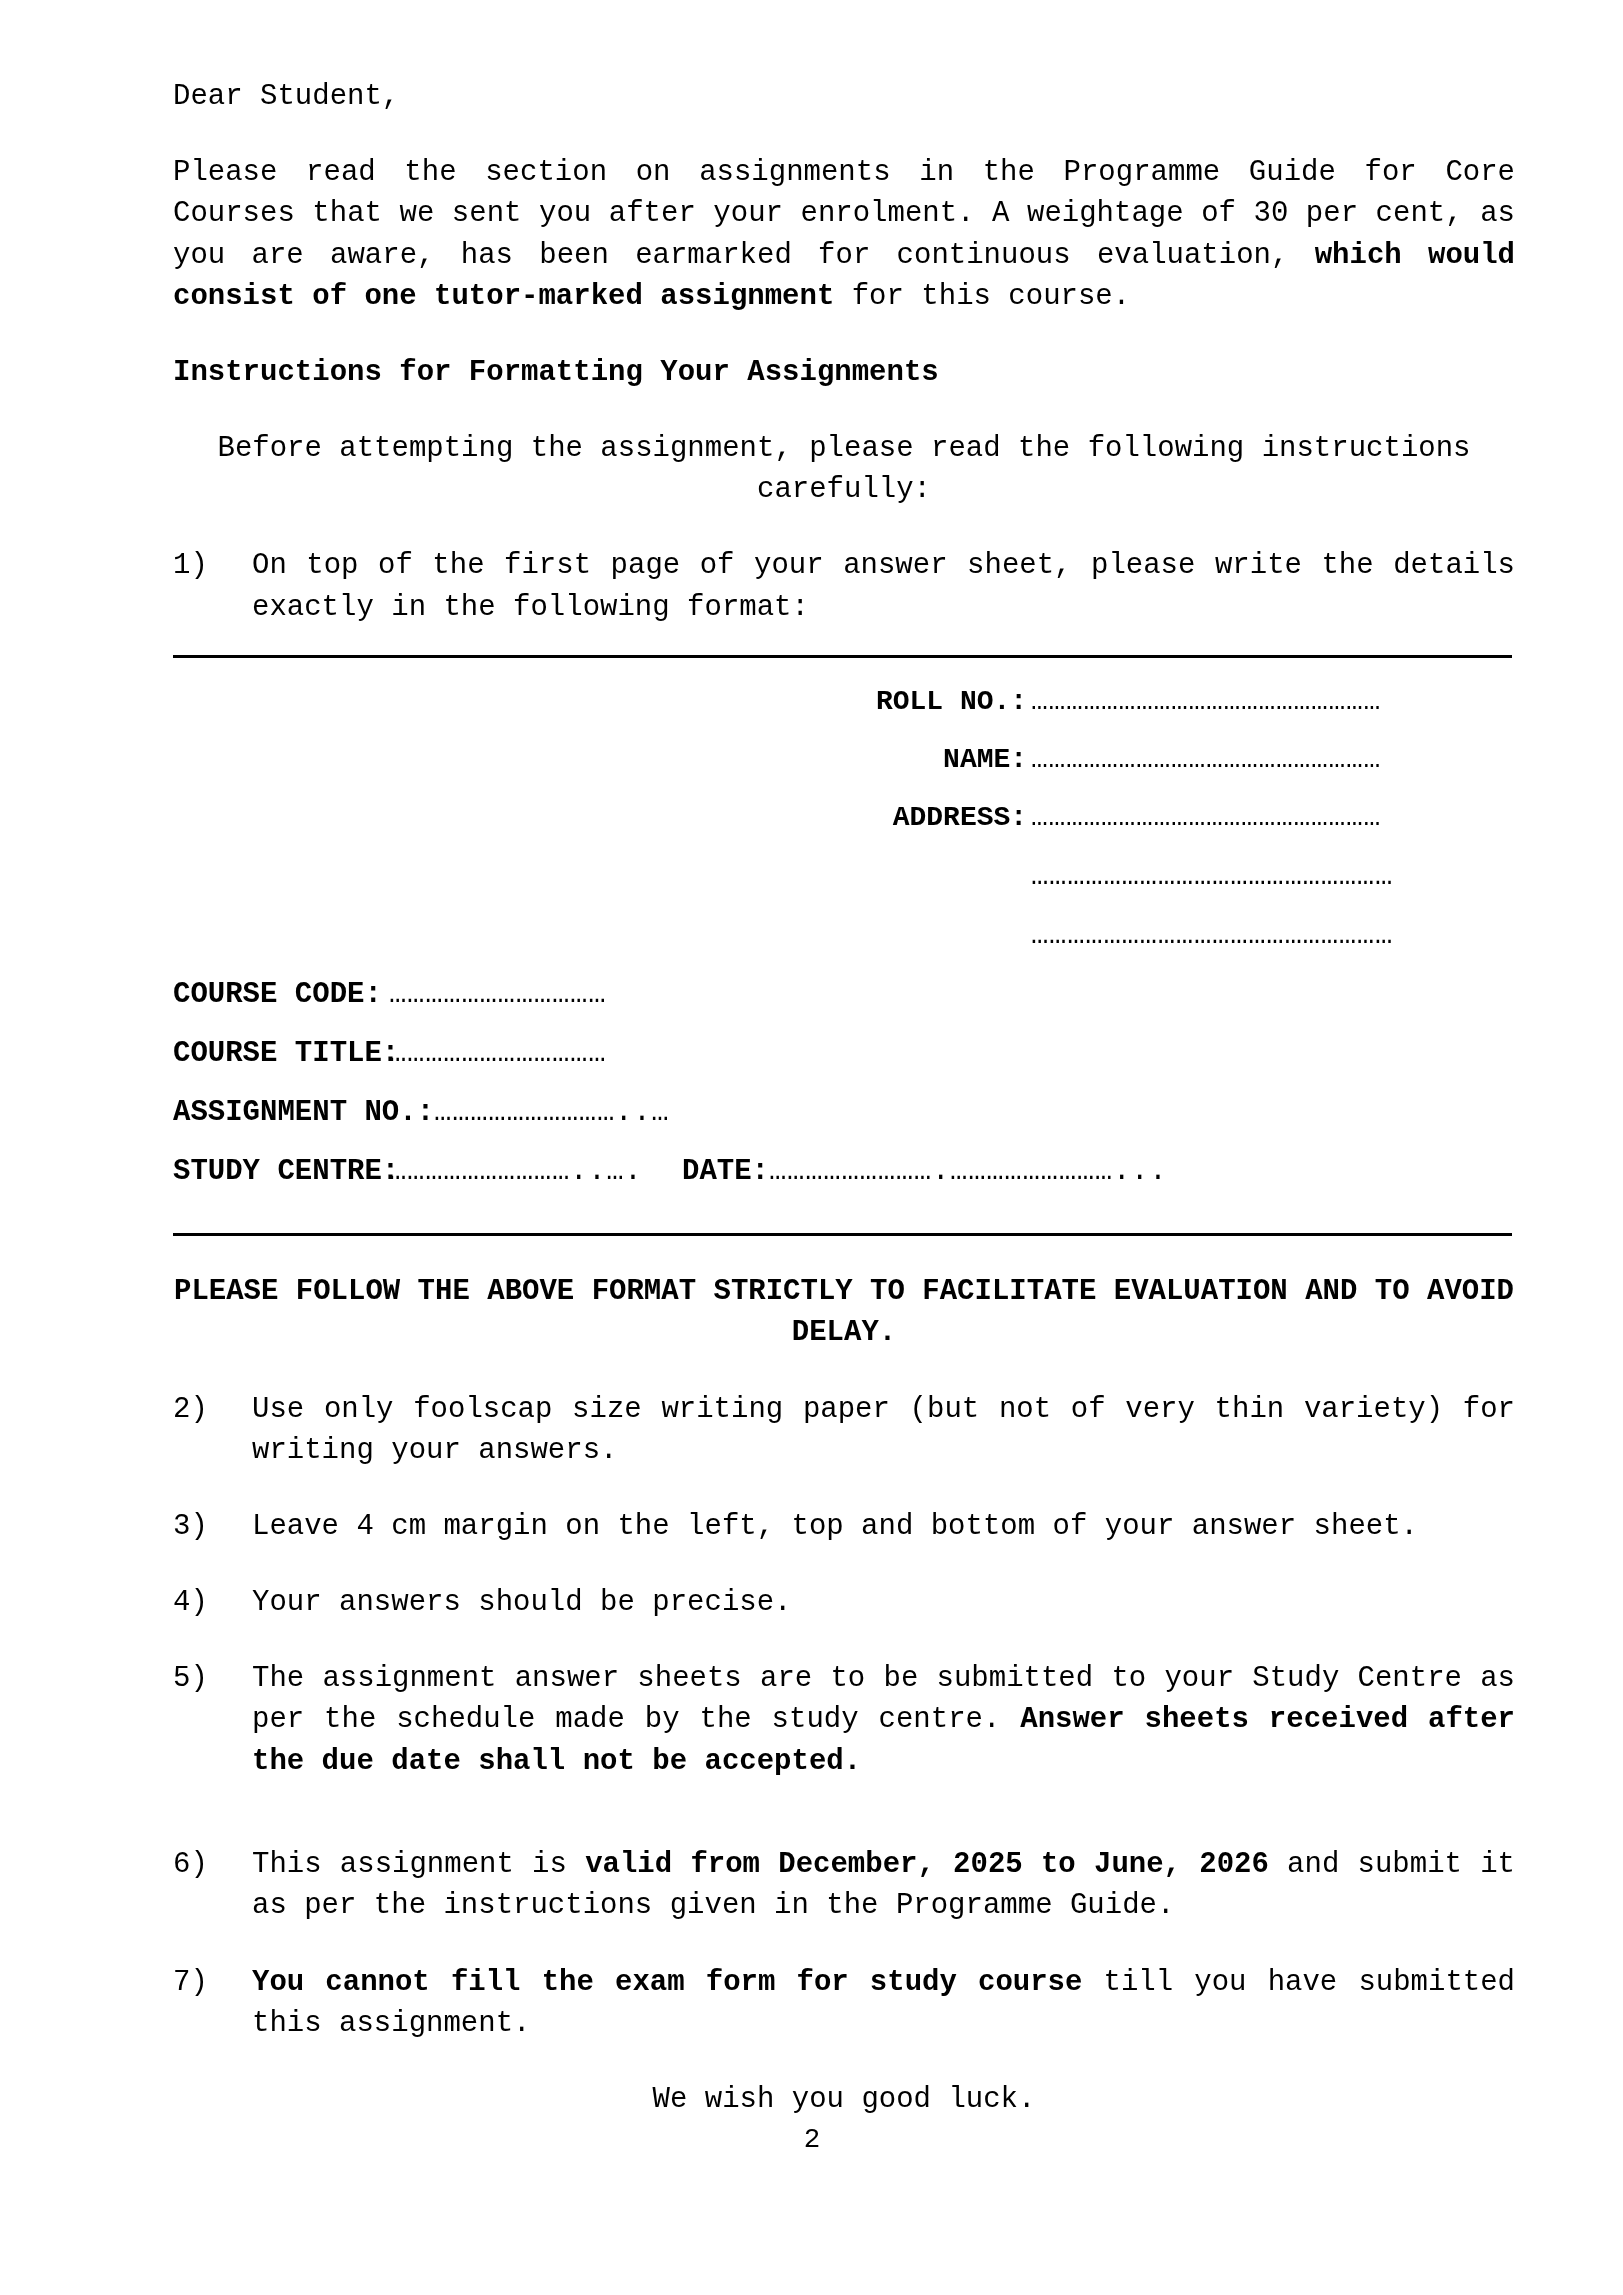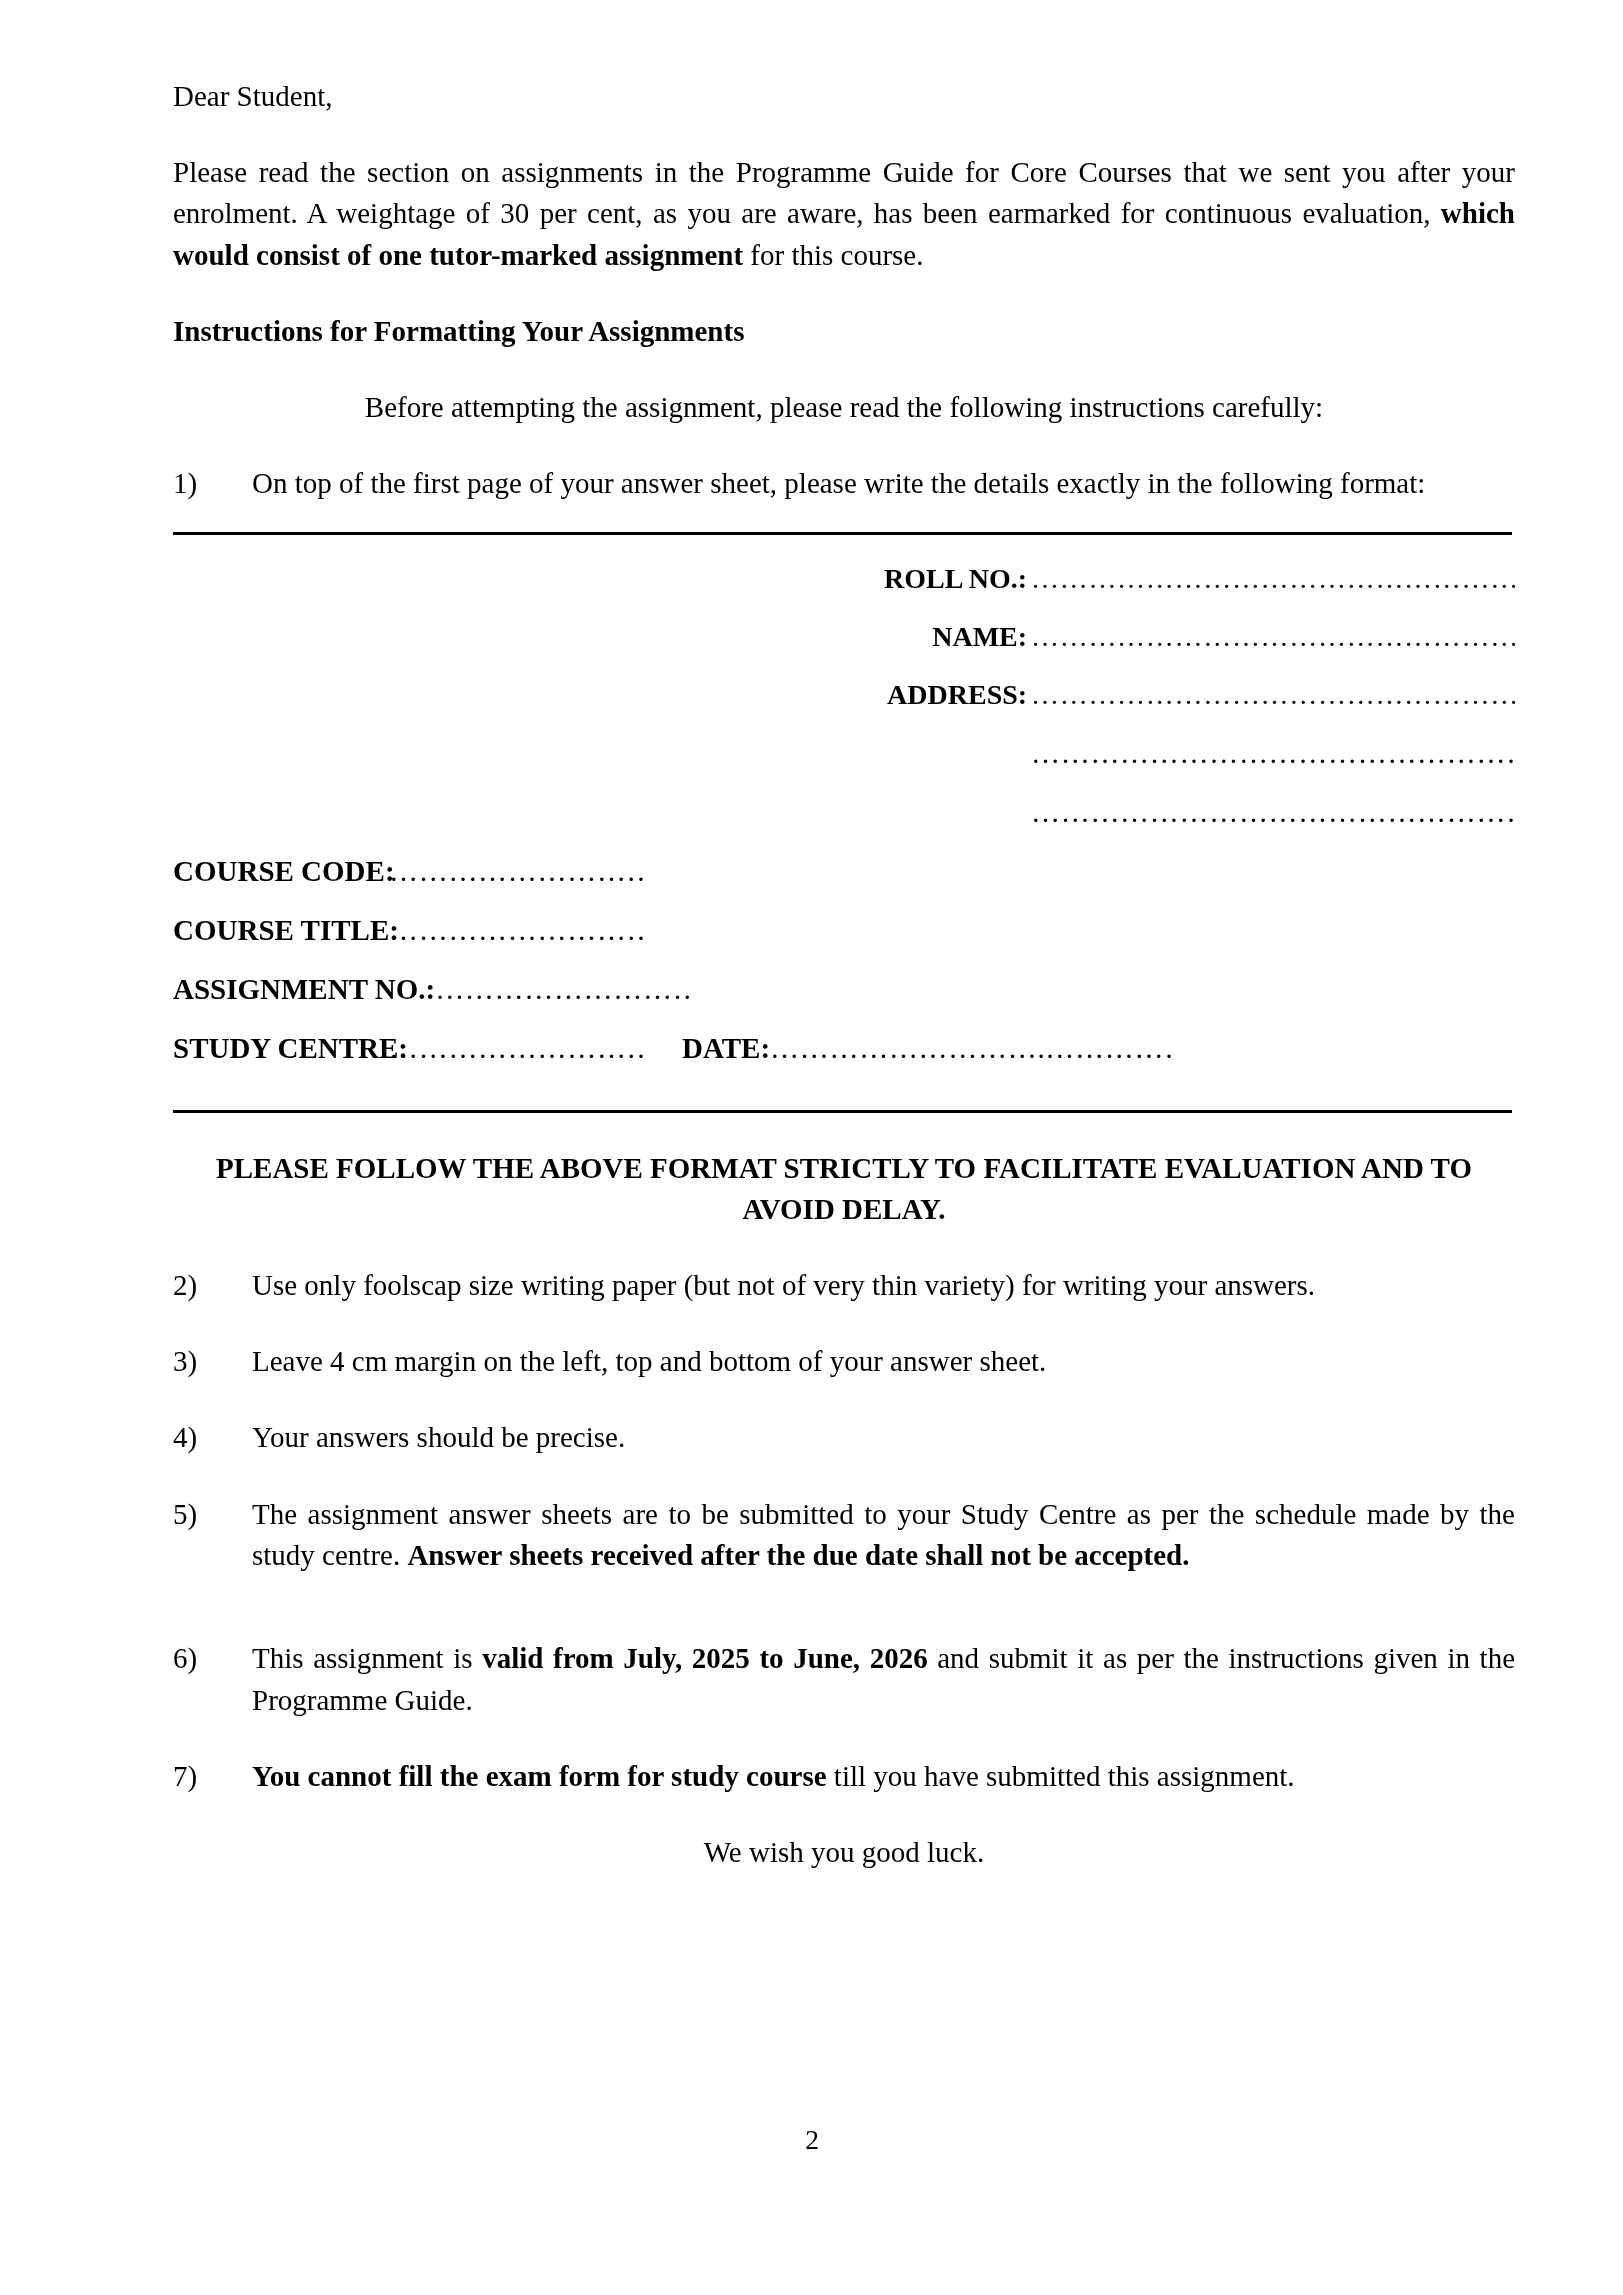--- a/index.html
+++ b/index.html
@@ -5,21 +5,21 @@
   html, body {
     margin: 0;
     padding: 0;
     background: #ffffff;
   }
   .page {
     position: relative;
     width: 1624px;
     height: 2295px;
     background: #ffffff;
-    font-family: Liberation Serif, serif;
+    font-family: Liberation Mono, monospace;
     color: #000000;
     box-sizing: border-box;
   }
   .content {
     position: absolute;
     left: 173px;
     top: 0;
     width: 1342px;   
   }
 
@@ -279,21 +279,21 @@
 
     <div class="spacer-lg"></div>
 
     <p class="num-item"><span class="marker">5)</span><span>The assignment answer sheets are to be submitted to your Study Centre as per the schedule made by the study centre. </span><b>Answer sheets received after the due date shall not be accepted.</b></p>
 
     <div class="spacer-md"></div>
 
 
     <div class="spacer-lg"></div>
 
-    <p class="num-item"><span class="marker">6)</span><span>This assignment is </span><b>valid from July, 2025 to June, 2026</b><span> and submit it as per the instructions given in the Programme Guide.</span></p>
+    <p class="num-item"><span class="marker">6)</span><span>This assignment is </span><b>valid from December, 2025 to June, 2026</b><span> and submit it as per the instructions given in the Programme Guide.</span></p>
 
     <div class="spacer-lg"></div>
 
     <p class="num-item"><span class="marker">7)</span><b>You cannot fill the exam form for study course</b><span> till you have submitted this assignment.</span></p>
 
     <div class="spacer-lg"></div>
 
     <p class="para nj">We wish you good luck.</p>
 
   </div>

